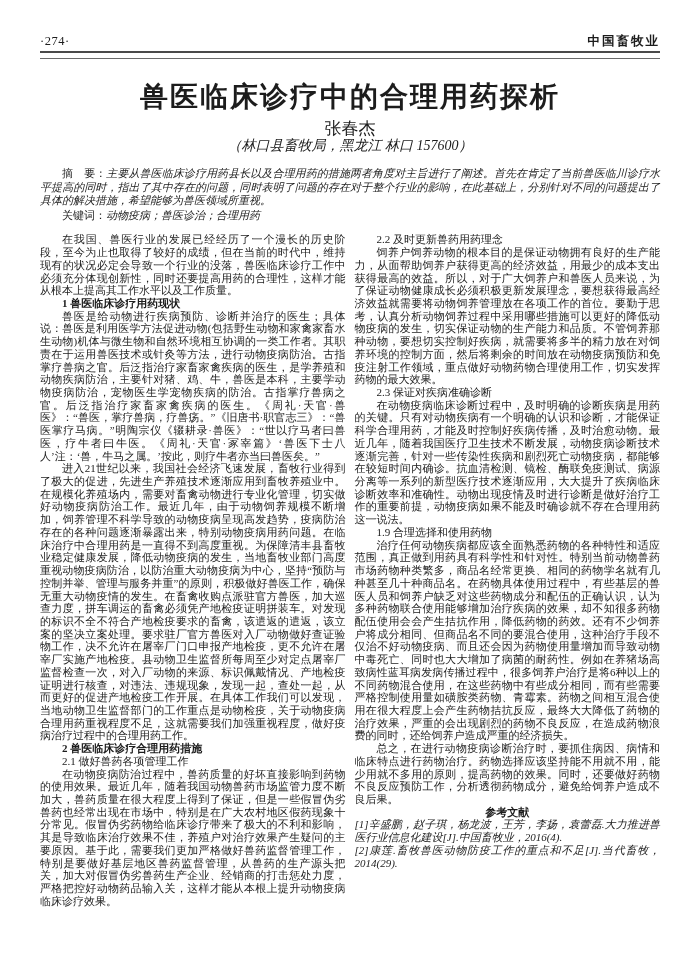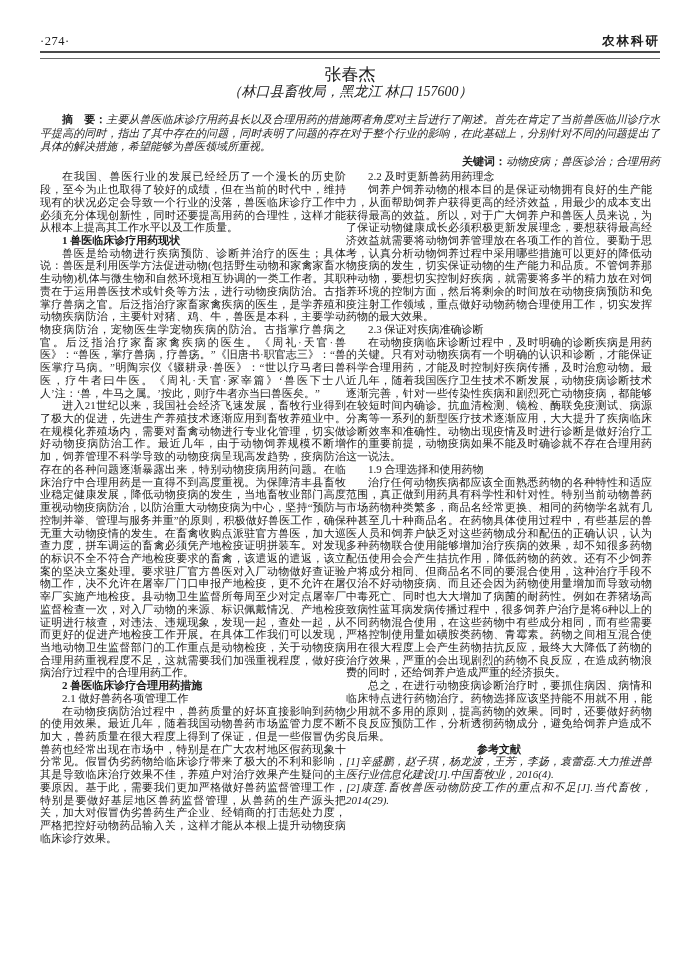--- a/index.html
+++ b/index.html
@@ -65,30 +65,30 @@
     text-align: justify;
     font-style: italic;
     text-indent: 2em;
   }
   .keywords-block {
     font-size: 11px;
     line-height: 13.6px;
     font-style: italic;
     text-indent: 2em;
     margin-top: 1px;
-    text-align: right;
   }
   .inline-label {
     font-style: normal;
-    font-weight: bold;
+    font-weight: normal;
   }
   
   .columns {
     display: flex;
-    margin-top: 2px;
+    gap: 9px;
+    margin-top: 11px;
     font-family: Liberation Serif, serif;
   }
   .col {
     width: 306px;
     font-size: 11px;
     line-height: 12.72px;
     text-align: justify;
   }
   .blk { margin: 0; }
   .para { text-indent: 2em; }
@@ -97,24 +97,25 @@
   .center-heading { text-align: center; font-weight: bold; }
   .ref { font-style: italic; }
 </style>
 </head>
 <body>
 
 <div class="page">
 
   <div class="running-head">
     <span class="page-number">·274·</span>
-    <span class="journal-section">农林科研</span>
+    <span class="journal-section">中国畜牧业</span>
   </div>
   <div class="head-rule"></div>
 
+  <div class="article-title">兽医临床诊疗中的合理用药探析</div>
   <div class="article-author">张春杰</div>
   <div class="article-affiliation">（林口县畜牧局，黑龙江 林口 157600）</div>
 
   <div class="abstract-block">
     <span class="inline-label">摘　要：</span><span>主要从兽医临床诊疗用药县长以及合理用药的措施两者角度对主旨进行了阐述。首先在肯定了当前兽医临川诊疗水平提高的同时，指出了其中存在的问题，同时表明了问题的存在对于整个行业的影响，在此基础上，分别针对不同的问题提出了具体的解决措施，希望能够为兽医领域所重视。</span>
   </div>
   <div class="keywords-block">
     <span class="inline-label">关键词：</span><span>动物疫病；兽医诊治；合理用药</span>
   </div>
 

